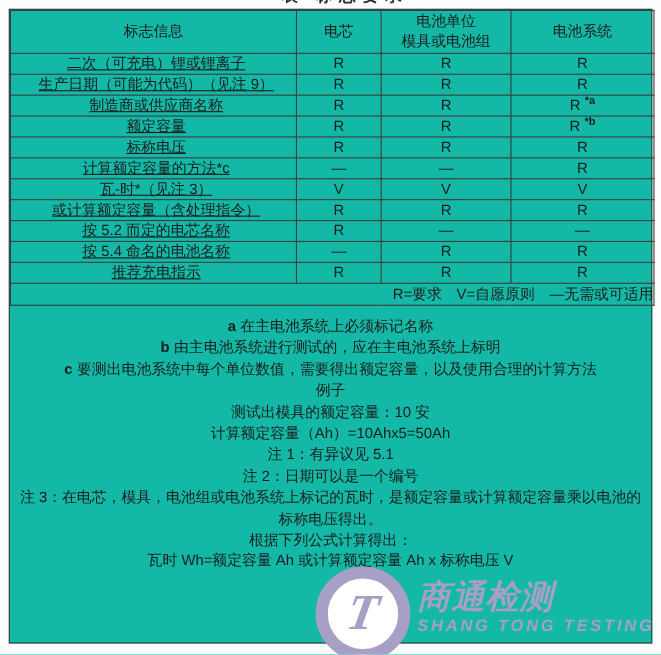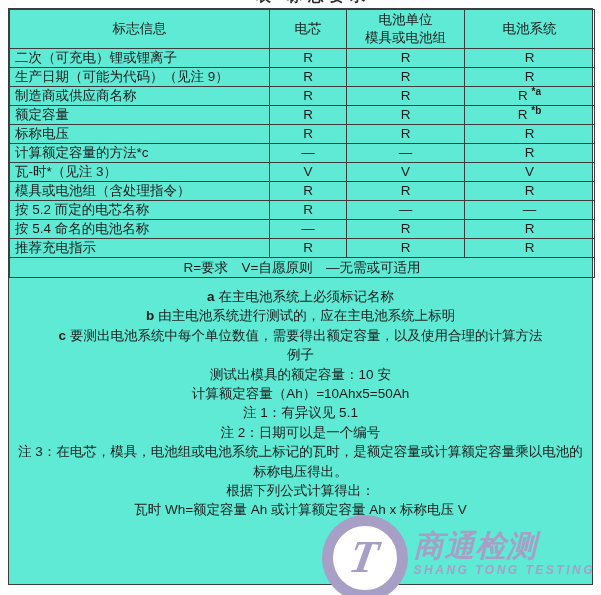--- a/index.html
+++ b/index.html
@@ -12,38 +12,38 @@
   .clipped-caption{
     position:absolute;top:0;left:256px;width:220px;height:6px;
     overflow:hidden;z-index:3;
   }
   .clipped-caption span{
     display:block;margin-top:-13px;font-size:15px;font-weight:bold;
     letter-spacing:6px;color:#2a2a2a;
   }
   .sheet{
     position:absolute;left:8px;top:8px;width:585px;height:577px;
-    border:1.5px solid #3d3d3d;background:#5eead4;box-sizing:border-box;
+    border:1.5px solid #3d3d3d;background:#14b8a6;box-sizing:border-box;
   }
   table.mark{
     border-collapse:collapse;table-layout:fixed;width:100%;
   }
   table.mark th, table.mark td{
     border:1px solid #3d3d3d;padding:0;
     font-size:13.5px;line-height:18px;overflow:hidden;
   }
   table.mark thead th{
     height:38px;font-weight:normal;text-align:center;vertical-align:middle;
     white-space:pre-line;
   }
   table.mark tbody td{height:18px;text-align:center;vertical-align:middle;}
-  table.mark tbody td:first-child{text-align:left;padding-left:5px;}
+  table.mark tbody td:first-child{text-align:center;padding-left:5px;text-decoration:underline;}
   table.mark td sup{font-size:10px;font-weight:bold;vertical-align:super;line-height:0;}
   tr.legend-row td{
-    height:19px;text-align:center;font-size:13.5px;
+    height:19px;text-align:right;font-size:13.5px;
   }
   .footnotes{
     padding:9px 7px 0 7px;font-size:13.5px;line-height:19.4px;text-align:center;
   }
   .footnotes .fn-prefix{font-weight:bold;padding-right:4px;}
   .logo{
     position:absolute;right:6px;bottom:-6px;z-index:5;
     display:flex;align-items:center;background:transparent;
   }
   .logo-ring{
@@ -55,21 +55,21 @@
   .logo-t{
     font-family:"Liberation Serif","DejaVu Serif",serif;
     font-style:italic;font-weight:bold;font-size:46px;color:#a89fc6;
     transform:skewX(-10deg);margin-top:-4px;
   }
   .logo-textblock{margin-left:6px;padding-bottom:10px;font-style:italic;}
   .logo-cn{
     font-size:30px;font-weight:bold;color:#a89fc6;letter-spacing:1px;line-height:32px;
   }
   .logo-en{
-    font-size:12px;color:#a89fc6;letter-spacing:2.5px;font-weight:bold;margin-top:1px;
+    font-size:15px;color:#a89fc6;letter-spacing:2.5px;font-weight:bold;margin-top:1px;
   }
 </style>
 </head>
 <body>
 
 <div class="clipped-caption">
   <span>表 标志要求</span>
 </div>
 
 <div class="sheet">
@@ -126,21 +126,21 @@
           <td>—</td>
           <td>R</td>
         </tr>
         <tr>
           <td>瓦-时*（见注 3）</td>
           <td>V</td>
           <td>V</td>
           <td>V</td>
         </tr>
         <tr>
-          <td>模具或电池组（含处理指令）</td>
+          <td>或计算额定容量（含处理指令）</td>
           <td>R</td>
           <td>R</td>
           <td>R</td>
         </tr>
         <tr>
           <td>按 5.2 而定的电芯名称</td>
           <td>R</td>
           <td>—</td>
           <td>—</td>
         </tr>

